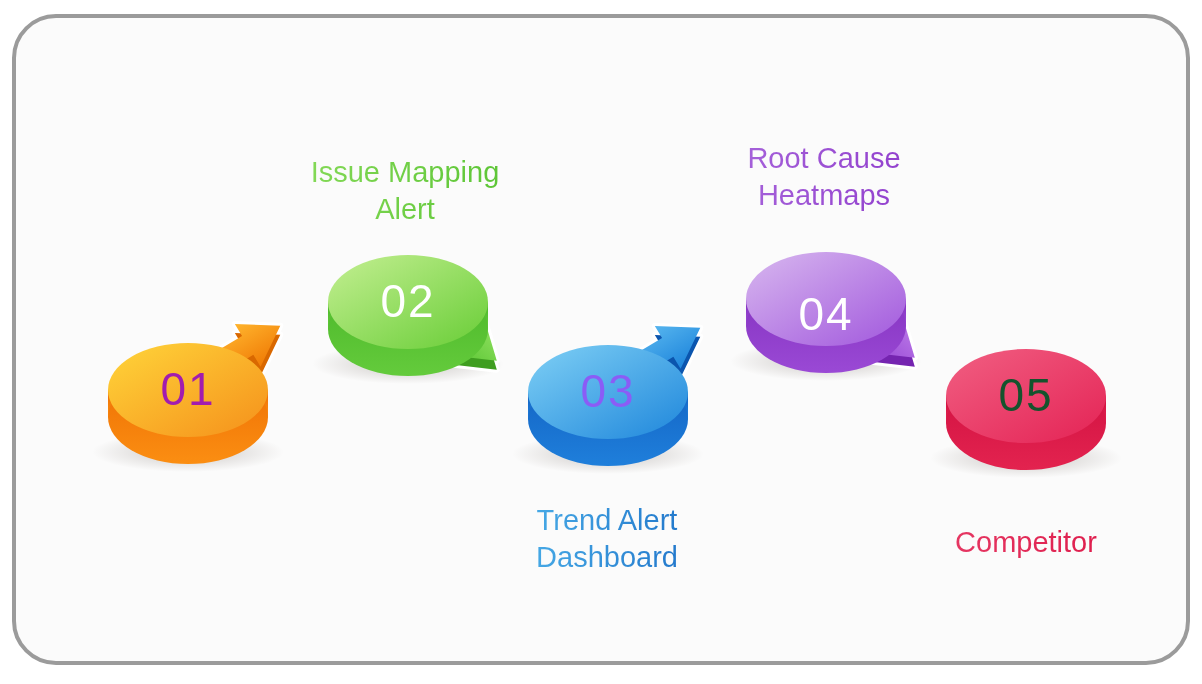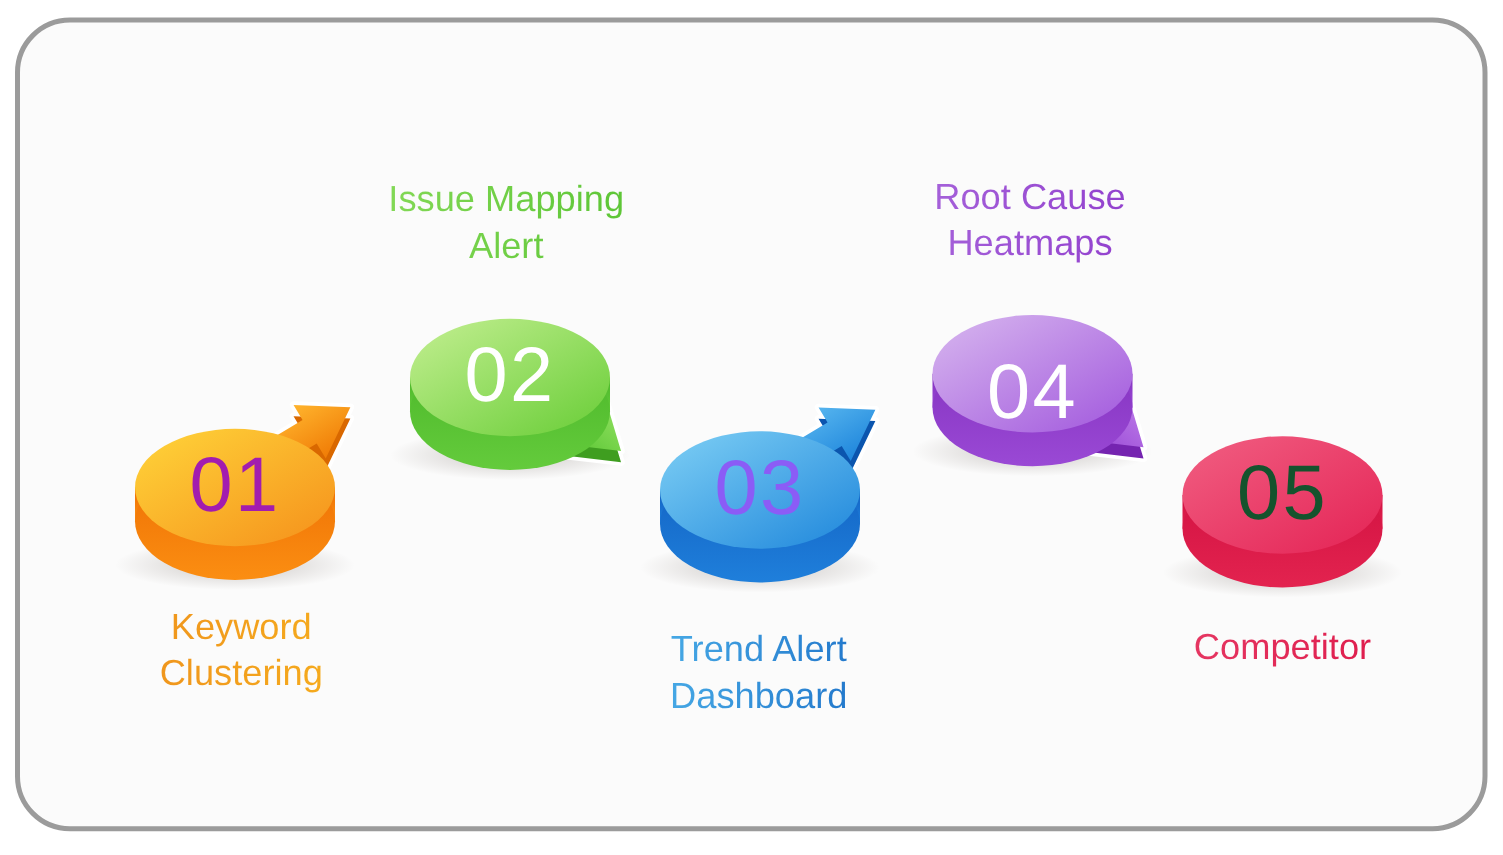--- a/index.html
+++ b/index.html
@@ -27,21 +27,21 @@
     width: 240px;
     height: 240px;
   }
   .step svg { position: absolute; left: 0; top: 0; }
   .num {
     position: absolute;
     left: 20px;
     top: 84px;
     width: 160px;
     text-align: center;
-    font-size: 62px;
+    font-size: 46px;
     line-height: 50px;
     letter-spacing: 2px;
     font-weight: 400;
     color: #ffffff;
   }
   .label {
     position: absolute;
     width: 260px;
     text-align: center;
     font-size: 29px;
@@ -268,34 +268,30 @@
       <ellipse cx="100" cy="172" rx="96" ry="20" fill="url(#gShadow4)"></ellipse>
 
       <rect x="20" y="110" width="160" height="27" fill="url(#gSide4)"></rect>
       <ellipse cx="100" cy="137" rx="80" ry="47" fill="url(#gSide4)"></ellipse>
       <ellipse cx="100" cy="110" rx="80" ry="47" fill="url(#gTop4)"></ellipse>
     </svg>
         </div>
       <div class="num" style="color: #14532d;">05</div>
     </div>
 
-    <div class="label clip" id="label-1" style="background-image: linear-gradient(92deg, rgb(237, 140, 28), rgb(248, 180, 30));">
-      <span>Keyword</span><br>
-      <span>Clustering</span>
-    </div>
-    <div class="label clip" id="label-2" style="background-image: linear-gradient(92deg, rgb(138, 220, 92), rgb(86, 194, 48));">
+    <div class="label clip" id="label-2" style="background-image: linear-gradient(92deg, rgb(138, 220, 92), rgb(86, 194, 48)); margin-top: 12px;">
       <span>Issue Mapping</span><br>
       <span>Alert</span>
     </div>
     <div class="label clip" id="label-4" style="background-image: linear-gradient(92deg, rgb(171, 107, 221), rgb(140, 54, 202));">
       <span>Root Cause</span><br>
       <span>Heatmaps</span>
     </div>
     <div class="label clip" id="label-3" style="background-image: linear-gradient(92deg, rgb(84, 187, 239), rgb(21, 102, 194));">
       <span>Trend Alert</span><br>
       <span>Dashboard</span>
     </div>
-    <div class="label clip" id="label-5" style="background-image: linear-gradient(92deg, rgb(232, 64, 106), rgb(220, 20, 69));">
+    <div class="label clip" id="label-5" style="background-image: linear-gradient(92deg, rgb(232, 64, 106), rgb(220, 20, 69)); margin-top: 24px;">
       <span>Competitor</span><br>
     </div>
 
   </div>
 </div>
 
 </body></html>

